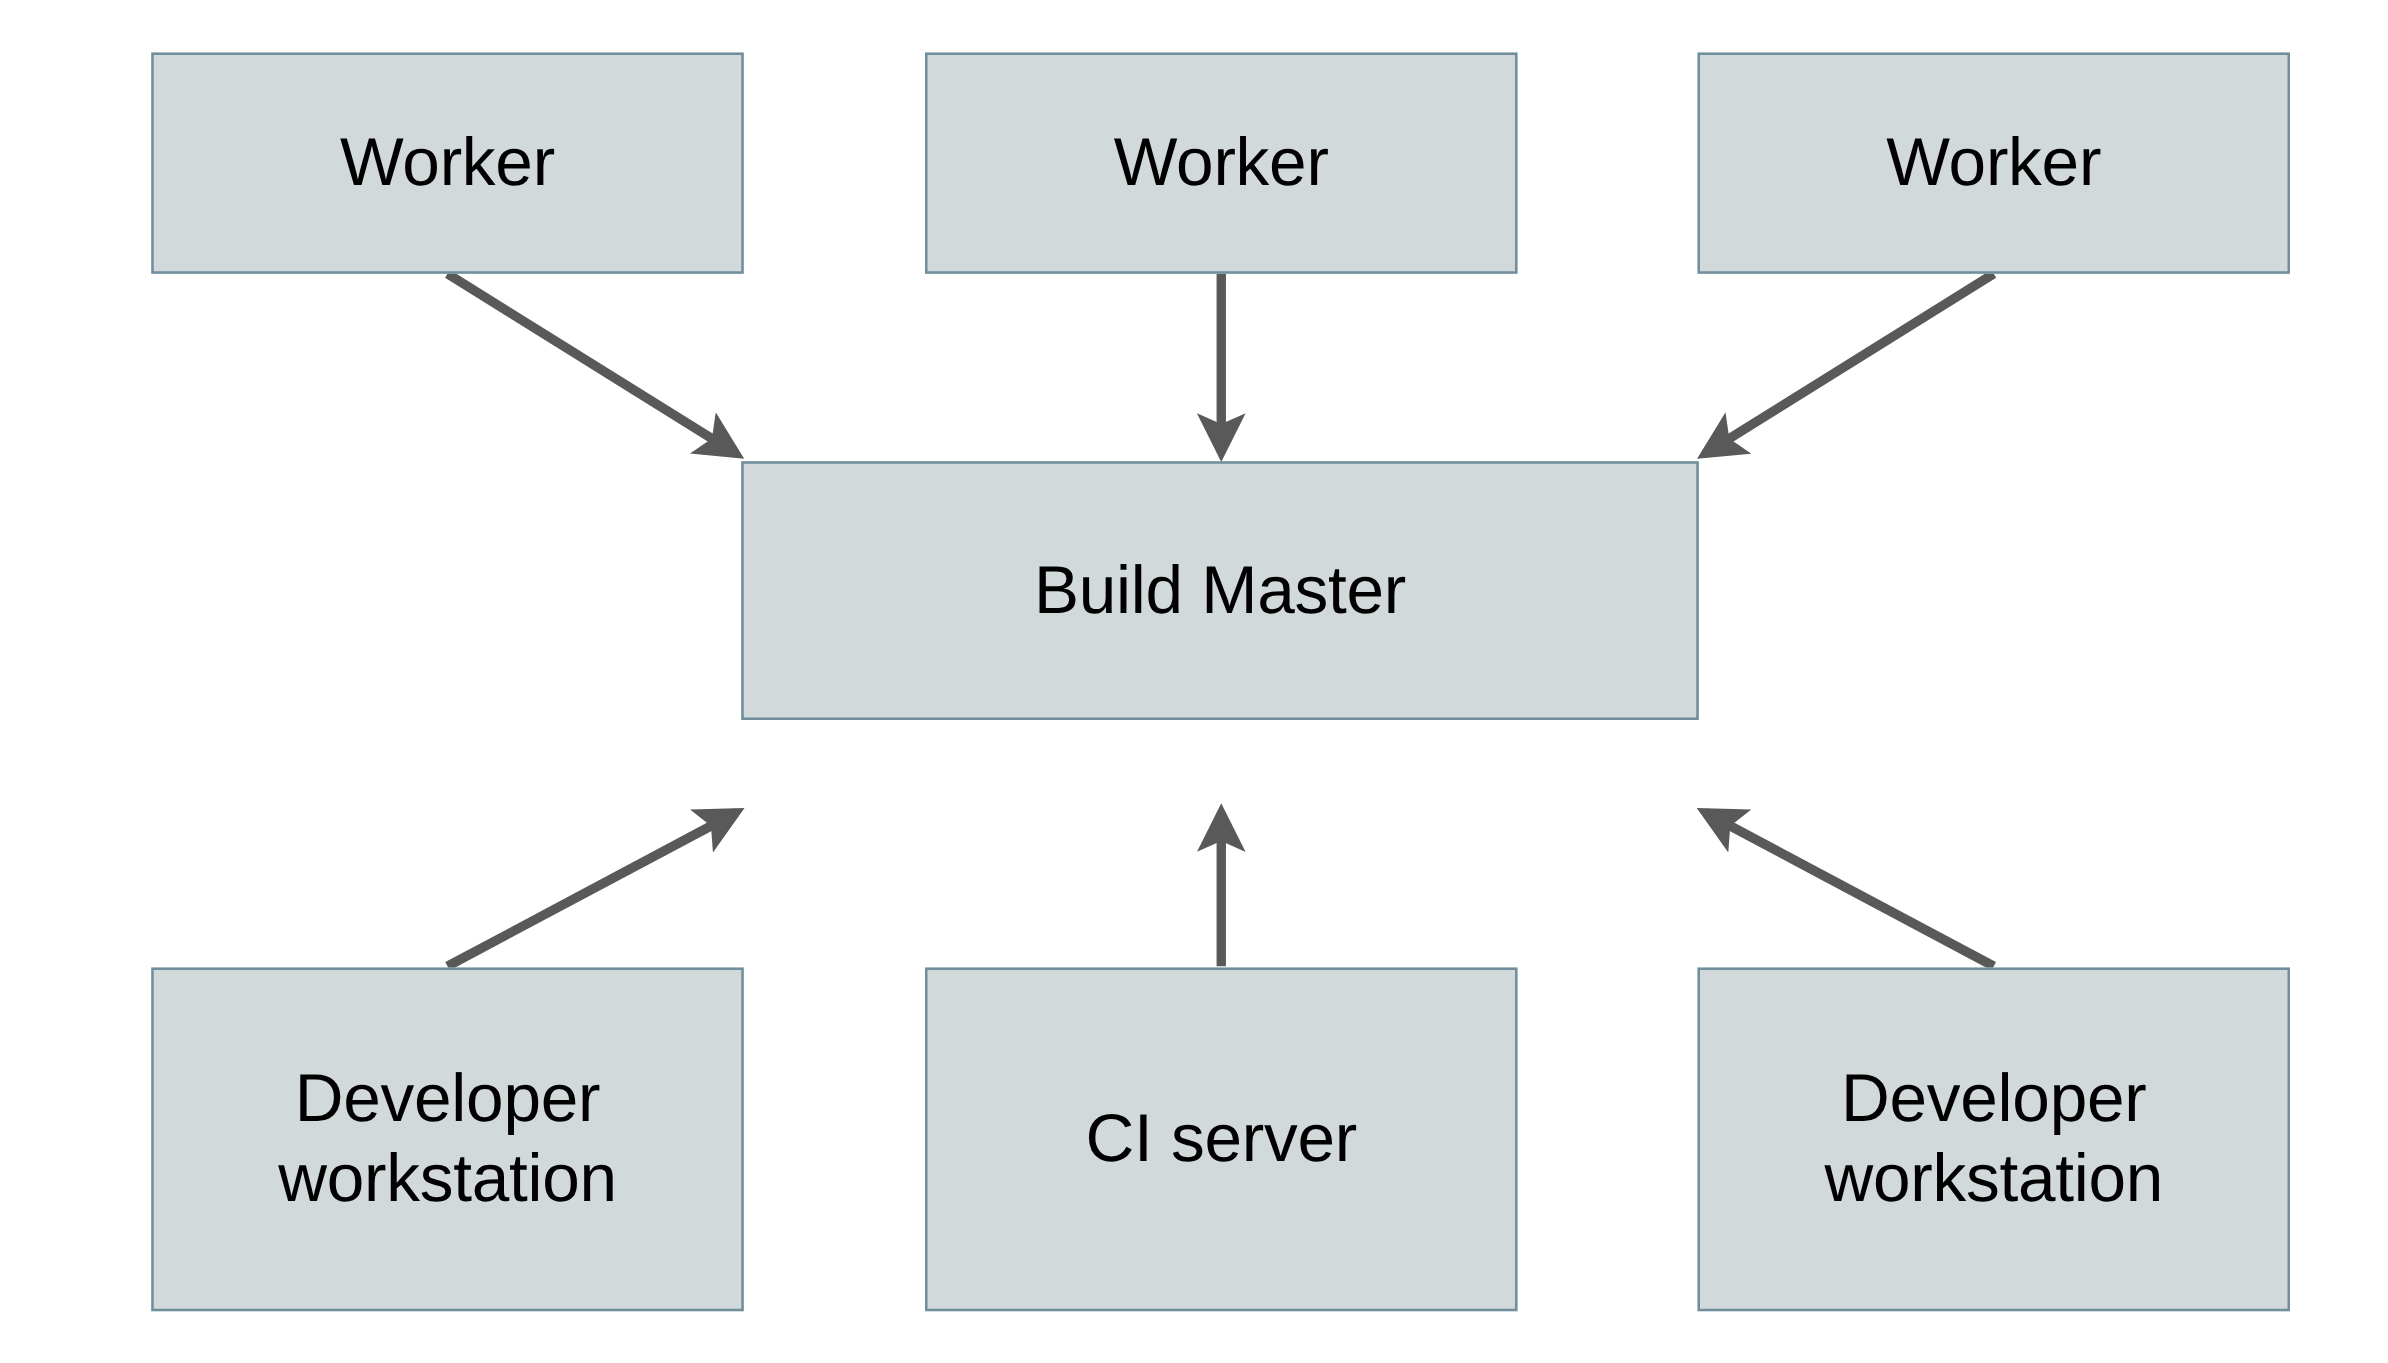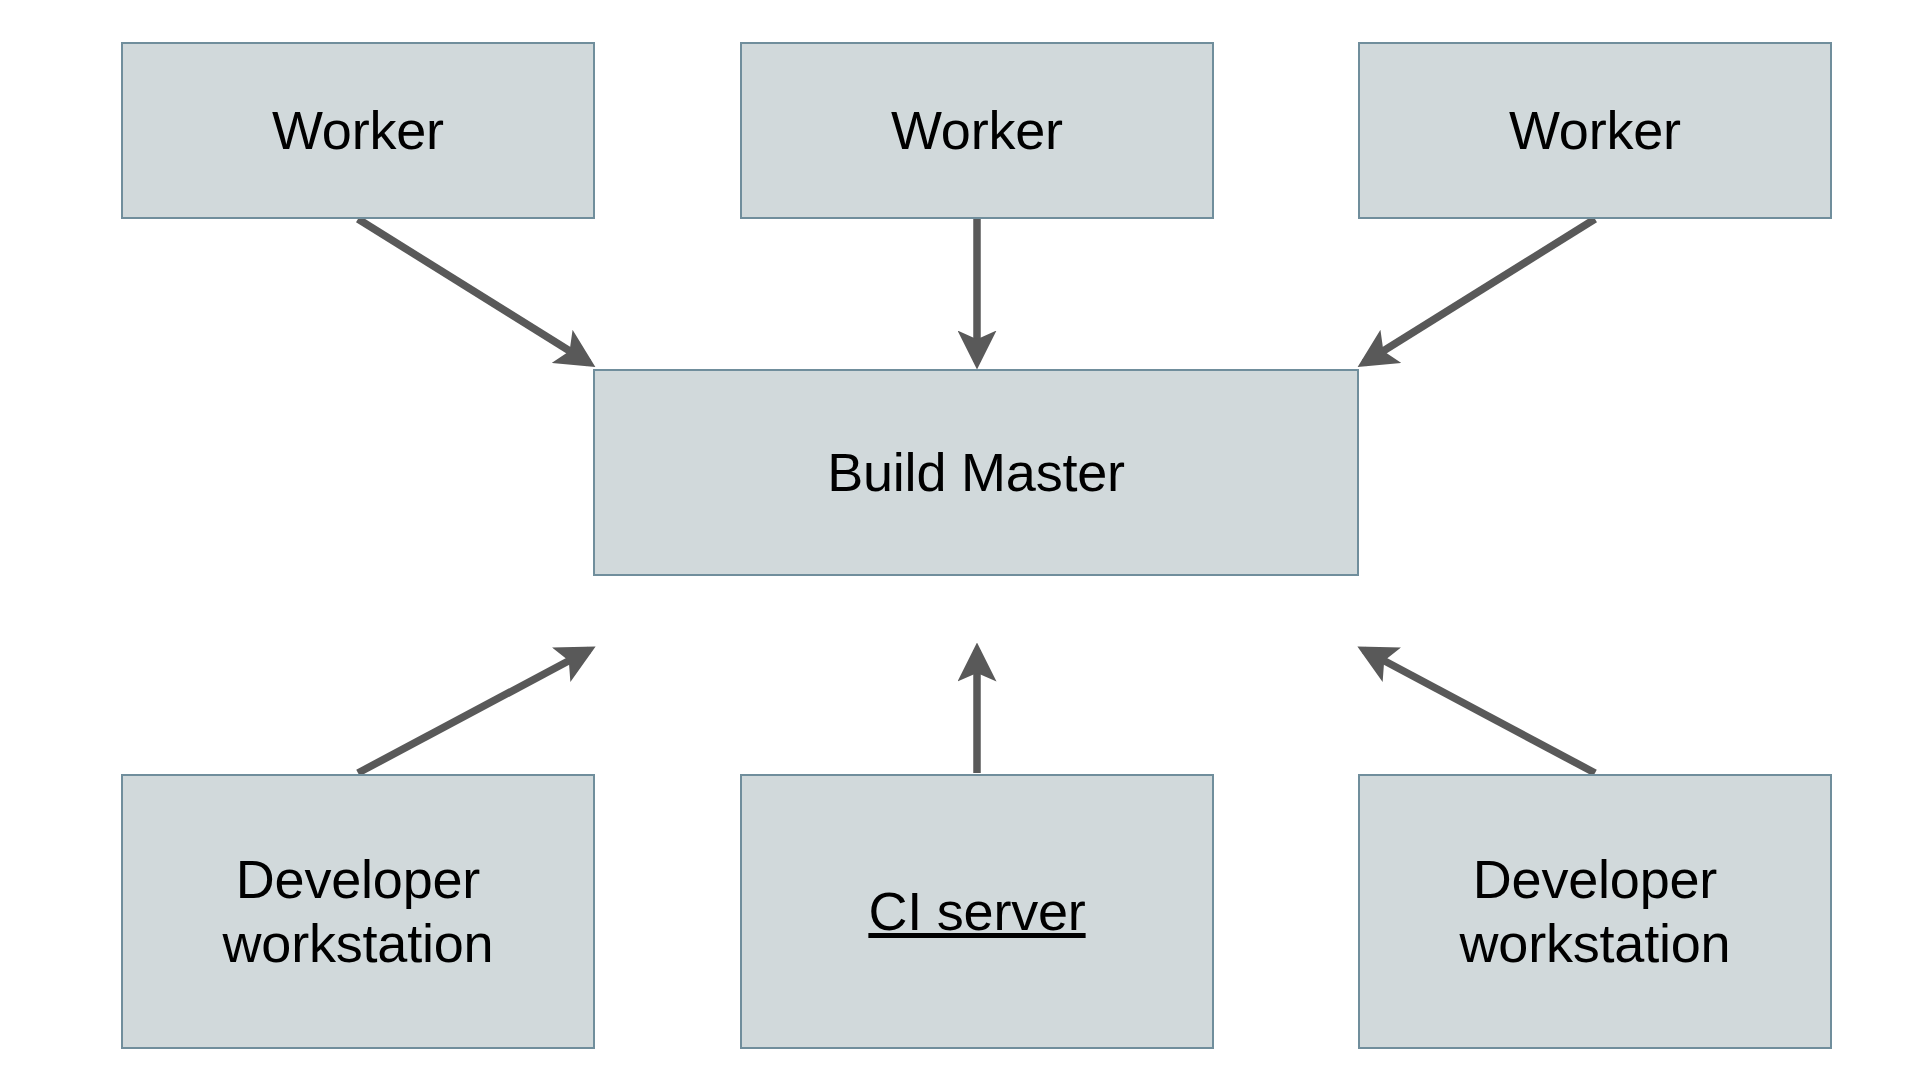--- a/index.html
+++ b/index.html
@@ -40,21 +40,21 @@
   }
   .node-label {
     display: block;
     padding: 0 10px;
   }
   .n-worker-1 { left: 121px; top: 42px;  width: 474px; height: 177px; font-size: 54px; }
   .n-worker-2 { left: 740px; top: 42px;  width: 474px; height: 177px; font-size: 54px; }
   .n-worker-3 { left: 1358px; top: 42px; width: 474px; height: 177px; font-size: 54px; }
   .n-master   { left: 593px; top: 369px; width: 766px; height: 207px; font-size: 54px; }
   .n-dev-1    { left: 121px; top: 774px; width: 474px; height: 275px; font-size: 54px; }
-  .n-ci       { left: 740px; top: 774px; width: 474px; height: 275px; font-size: 54px; text-decoration: underline; }
+  .n-ci       { left: 740px; top: 774px; width: 474px; height: 275px; font-size: 54px; }
   .n-dev-2    { left: 1358px; top: 774px; width: 474px; height: 275px; font-size: 54px; }
 </style>
 </head>
 <body>
 
 <div id="canvas">
 
   <svg id="arrow-layer" viewBox="0 0 1910 1090" width="1910" height="1090" xmlns="http://www.w3.org/2000/svg">
     <defs>
       <marker id="arrowhead" markerWidth="5.2" markerHeight="5.2" refX="4.2" refY="2.6" orient="auto" markerUnits="strokeWidth">

